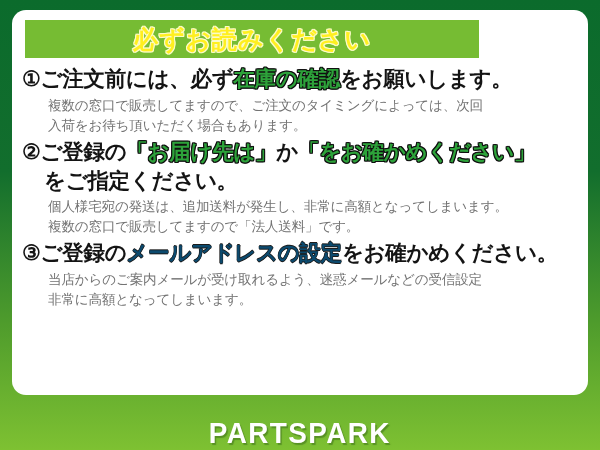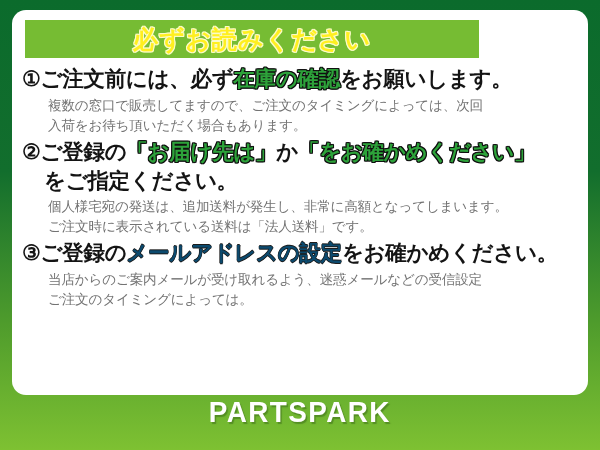--- a/index.html
+++ b/index.html
@@ -127,21 +127,21 @@
   }
 
   
   #footer-band {
     position: absolute;
     left: 0;
     bottom: 0;
     width: 600px;
     height: 55px;
     display: flex;
-    align-items: flex-start;
+    align-items: flex-end;
     justify-content: center;
   }
   #brand-logo {
     font-family: "Liberation Sans", sans-serif;
     font-weight: 700;
     font-size: 30px;
     letter-spacing: 1.5px;
     color: #ffffff;
     transform: scaleX(0.93);
     text-shadow: 1.5px 1.5px 1px rgba(60,110,25,0.55);
@@ -167,29 +167,29 @@
         <div class="item-body">複数の窓口で販売してますので、ご注文のタイミングによっては、次回</div>
         <div class="item-body">入荷をお待ち頂いただく場合もあります。</div>
       </div>
 
       <div class="notice-item">
         <div class="item-heading">
           <span class="num-mark">②</span><span>ご登録の</span><span class="emph">「お届け先は」</span><span>か</span><span class="emph">「をお確かめください」</span>
         </div>
         <div class="item-heading line2">をご指定ください。</div>
         <div class="item-body">個人様宅宛の発送は、追加送料が発生し、非常に高額となってしまいます。</div>
-        <div class="item-body">ご注文時に表示されている送料は「法人送料」です。</div>
+        <div class="item-body">複数の窓口で販売してますので「法人送料」です。</div>
       </div>
 
       <div class="notice-item">
         <div class="item-heading">
           <span class="num-mark">③</span><span>ご登録の</span><span class="emph-soft">メールアドレスの設定</span><span>をお確かめください。</span>
         </div>
         <div class="item-body">当店からのご案内メールが受け取れるよう、迷惑メールなどの受信設定</div>
-        <div class="item-body">ご注文のタイミングによっては。</div>
+        <div class="item-body">非常に高額となってしまいます。</div>
       </div>
 
     </div>
   </div>
 
   <div id="footer-band">
     <span id="brand-logo">PARTSPARK</span>
   </div>
 
 </div>

